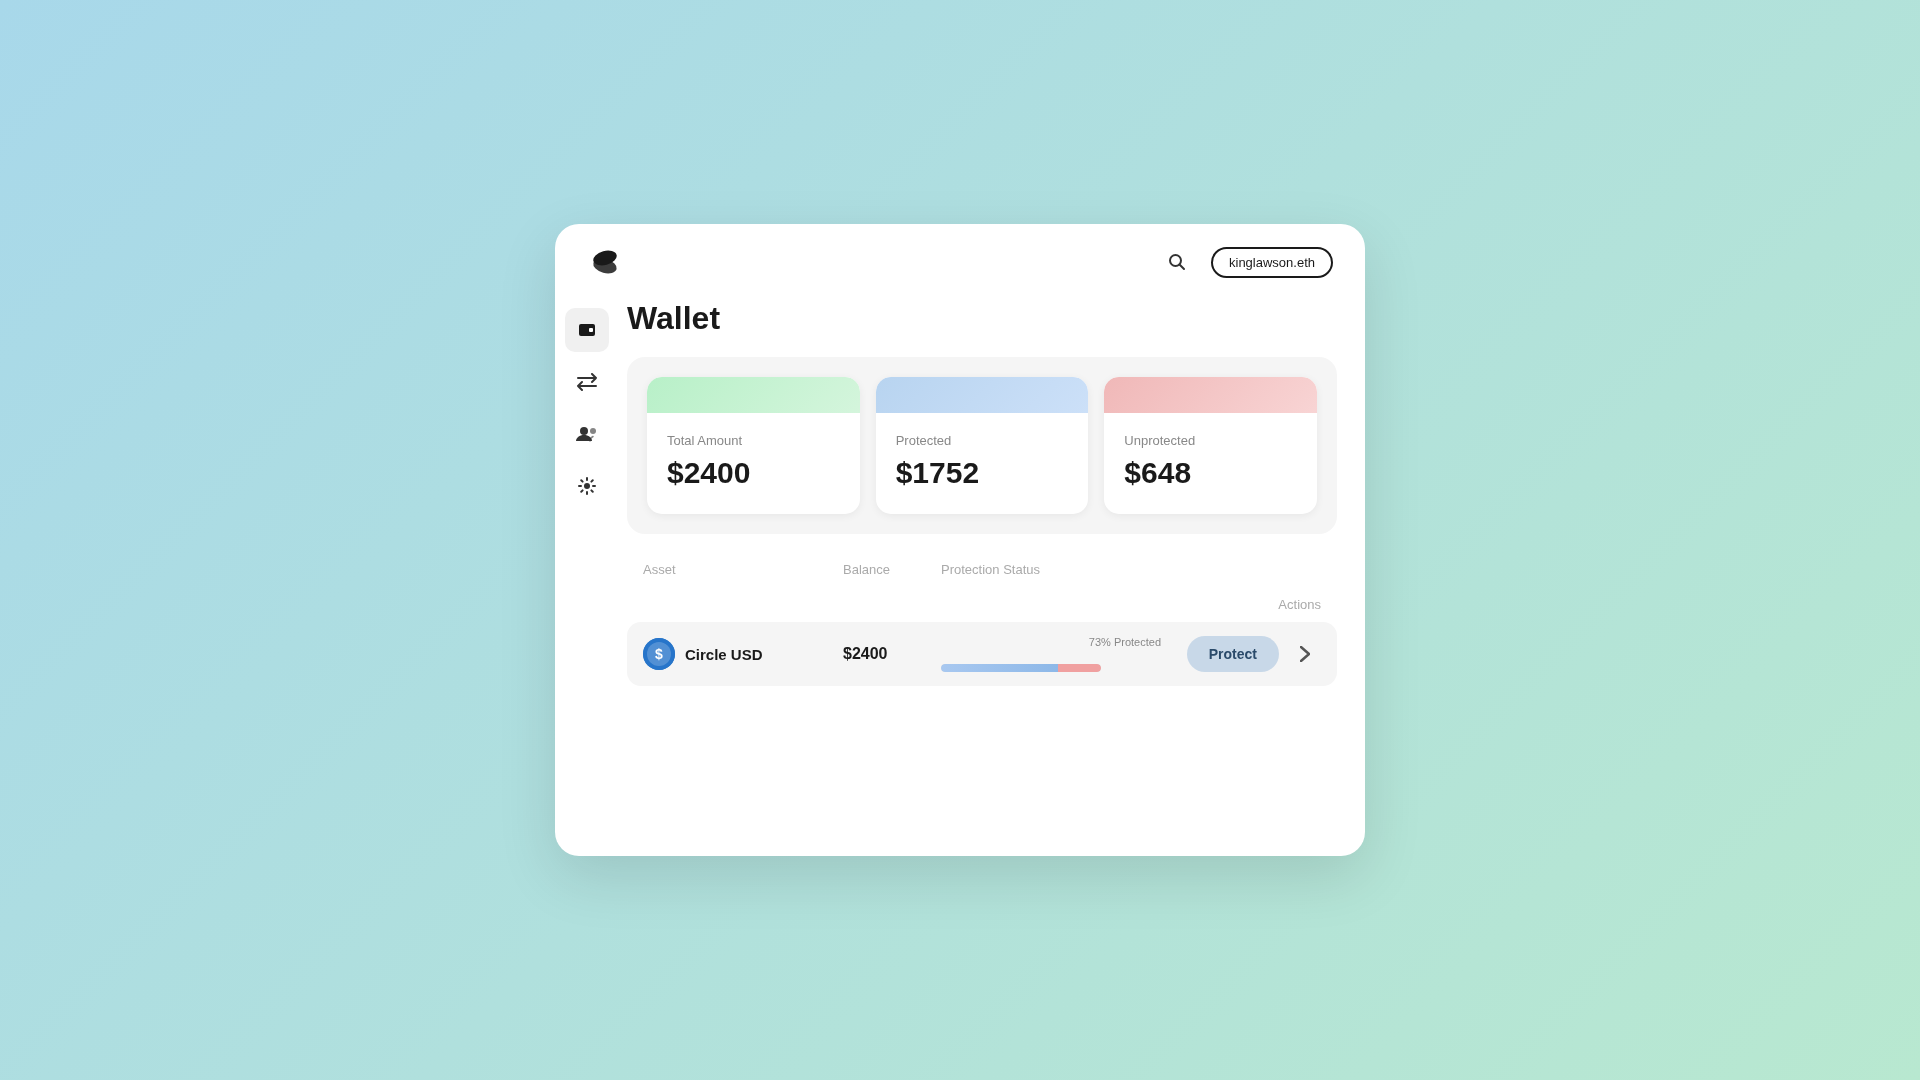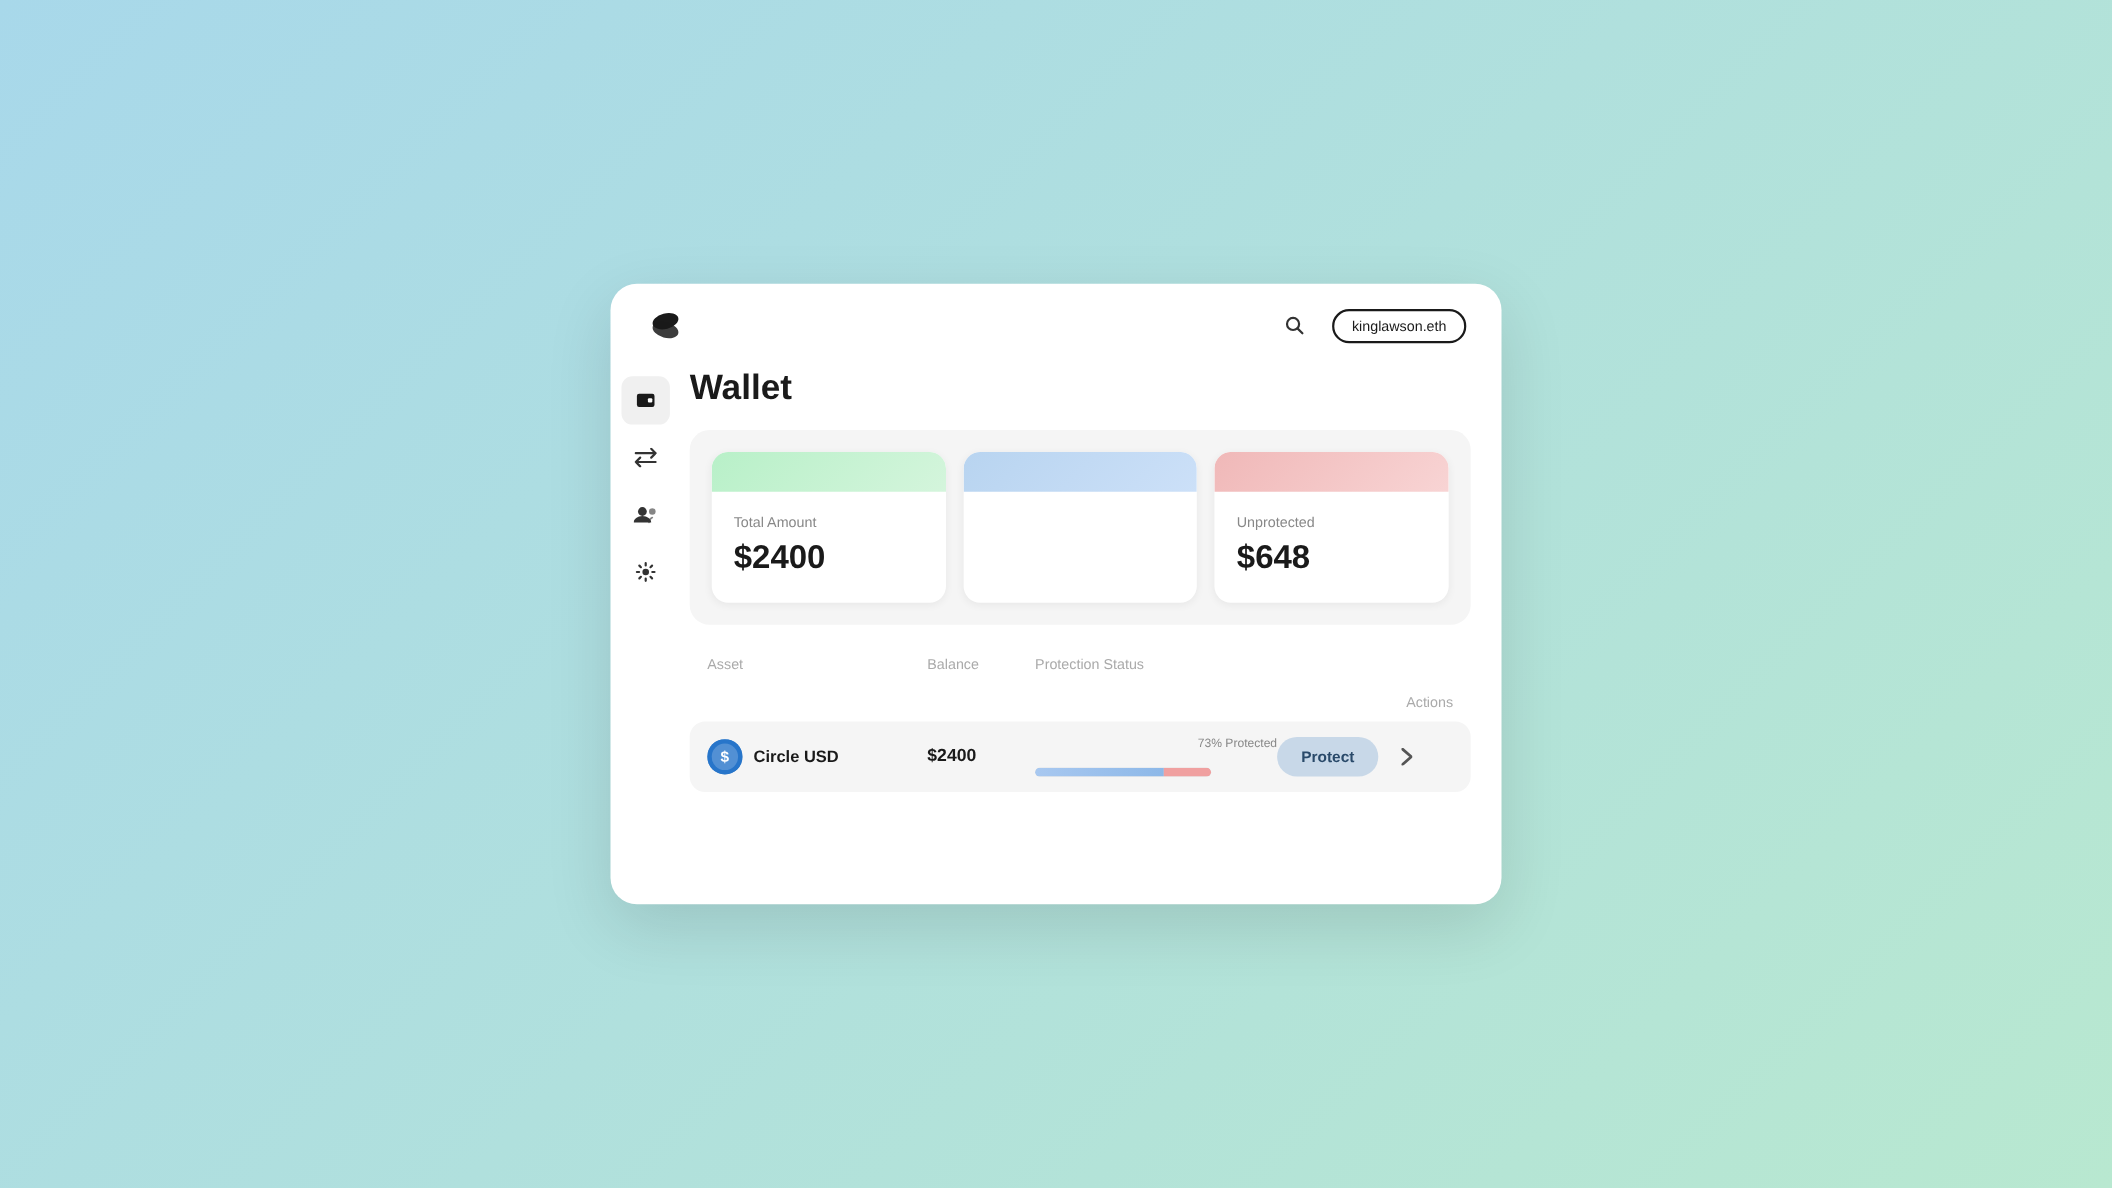--- a/index.html
+++ b/index.html
@@ -10,21 +10,21 @@
       background: linear-gradient(135deg, #a8d8ea 0%, #b8e8d0 100%);
       display: flex;
       align-items: center;
       justify-content: center;
       font-family: -apple-system, BlinkMacSystemFont, 'Segoe UI', sans-serif;
       overflow: hidden;
     }
 
     .app-container {
       width: 810px;
-      height: 564px;
+      height: 632px;
       background: #ffffff;
       border-radius: 24px;
       box-shadow: 0 20px 60px rgba(0,0,0,0.12);
       display: flex;
       flex-direction: column;
       overflow: hidden;
       position: relative;
     }
 
     
@@ -269,20 +269,21 @@
       background: #f0a0a0;
       border-radius: 0 4px 4px 0;
       position: absolute;
       right: 0;
     }
 
     .actions-cell {
       display: flex;
       align-items: center;
       gap: 10px;
+      justify-content: flex-end;
     }
 
     .protect-btn {
       background: #c8d8e8;
       border: none;
       border-radius: 20px;
       padding: 10px 22px;
       font-size: 14px;
       font-weight: 600;
       color: #2a4a6a;
@@ -361,20 +362,24 @@
       <div class="stats-container">
         <div class="stat-card">
           <div class="stat-card-top green"></div>
           <div class="stat-card-body">
             <div class="stat-label">Total Amount</div>
             <div class="stat-value">$2400</div>
           </div>
         </div>
         <div class="stat-card">
           <div class="stat-card-top blue"></div>
+          <div class="stat-card-body">
+            <div class="stat-label">Protected</div>
+            <div class="stat-value">$1752</div>
+          </div>
         </div>
         <div class="stat-card">
           <div class="stat-card-top red"></div>
           <div class="stat-card-body">
             <div class="stat-label">Unprotected</div>
             <div class="stat-value">$648</div>
           </div>
         </div>
       </div>
 

